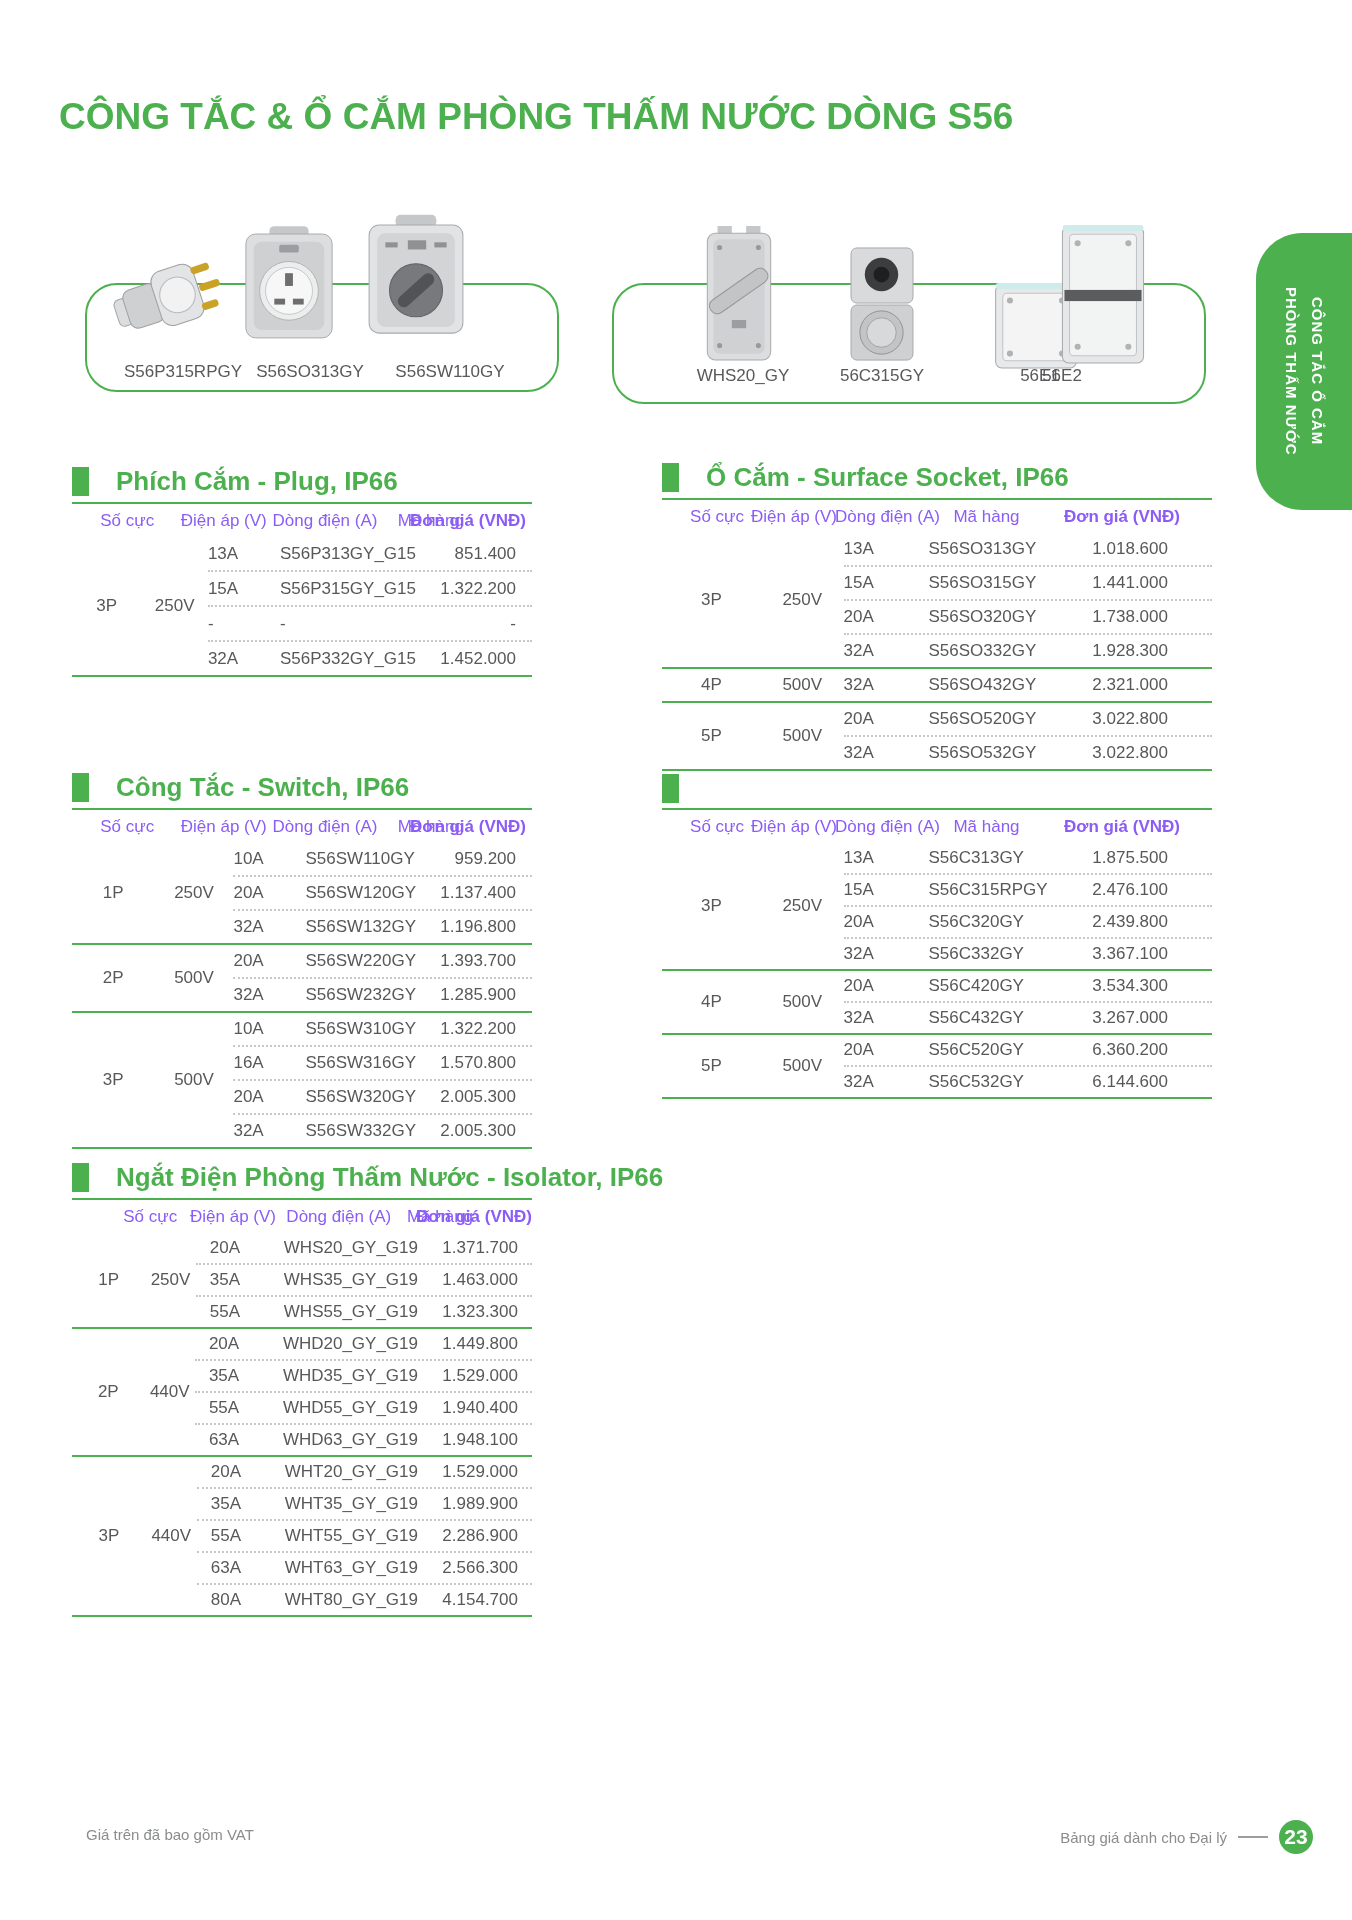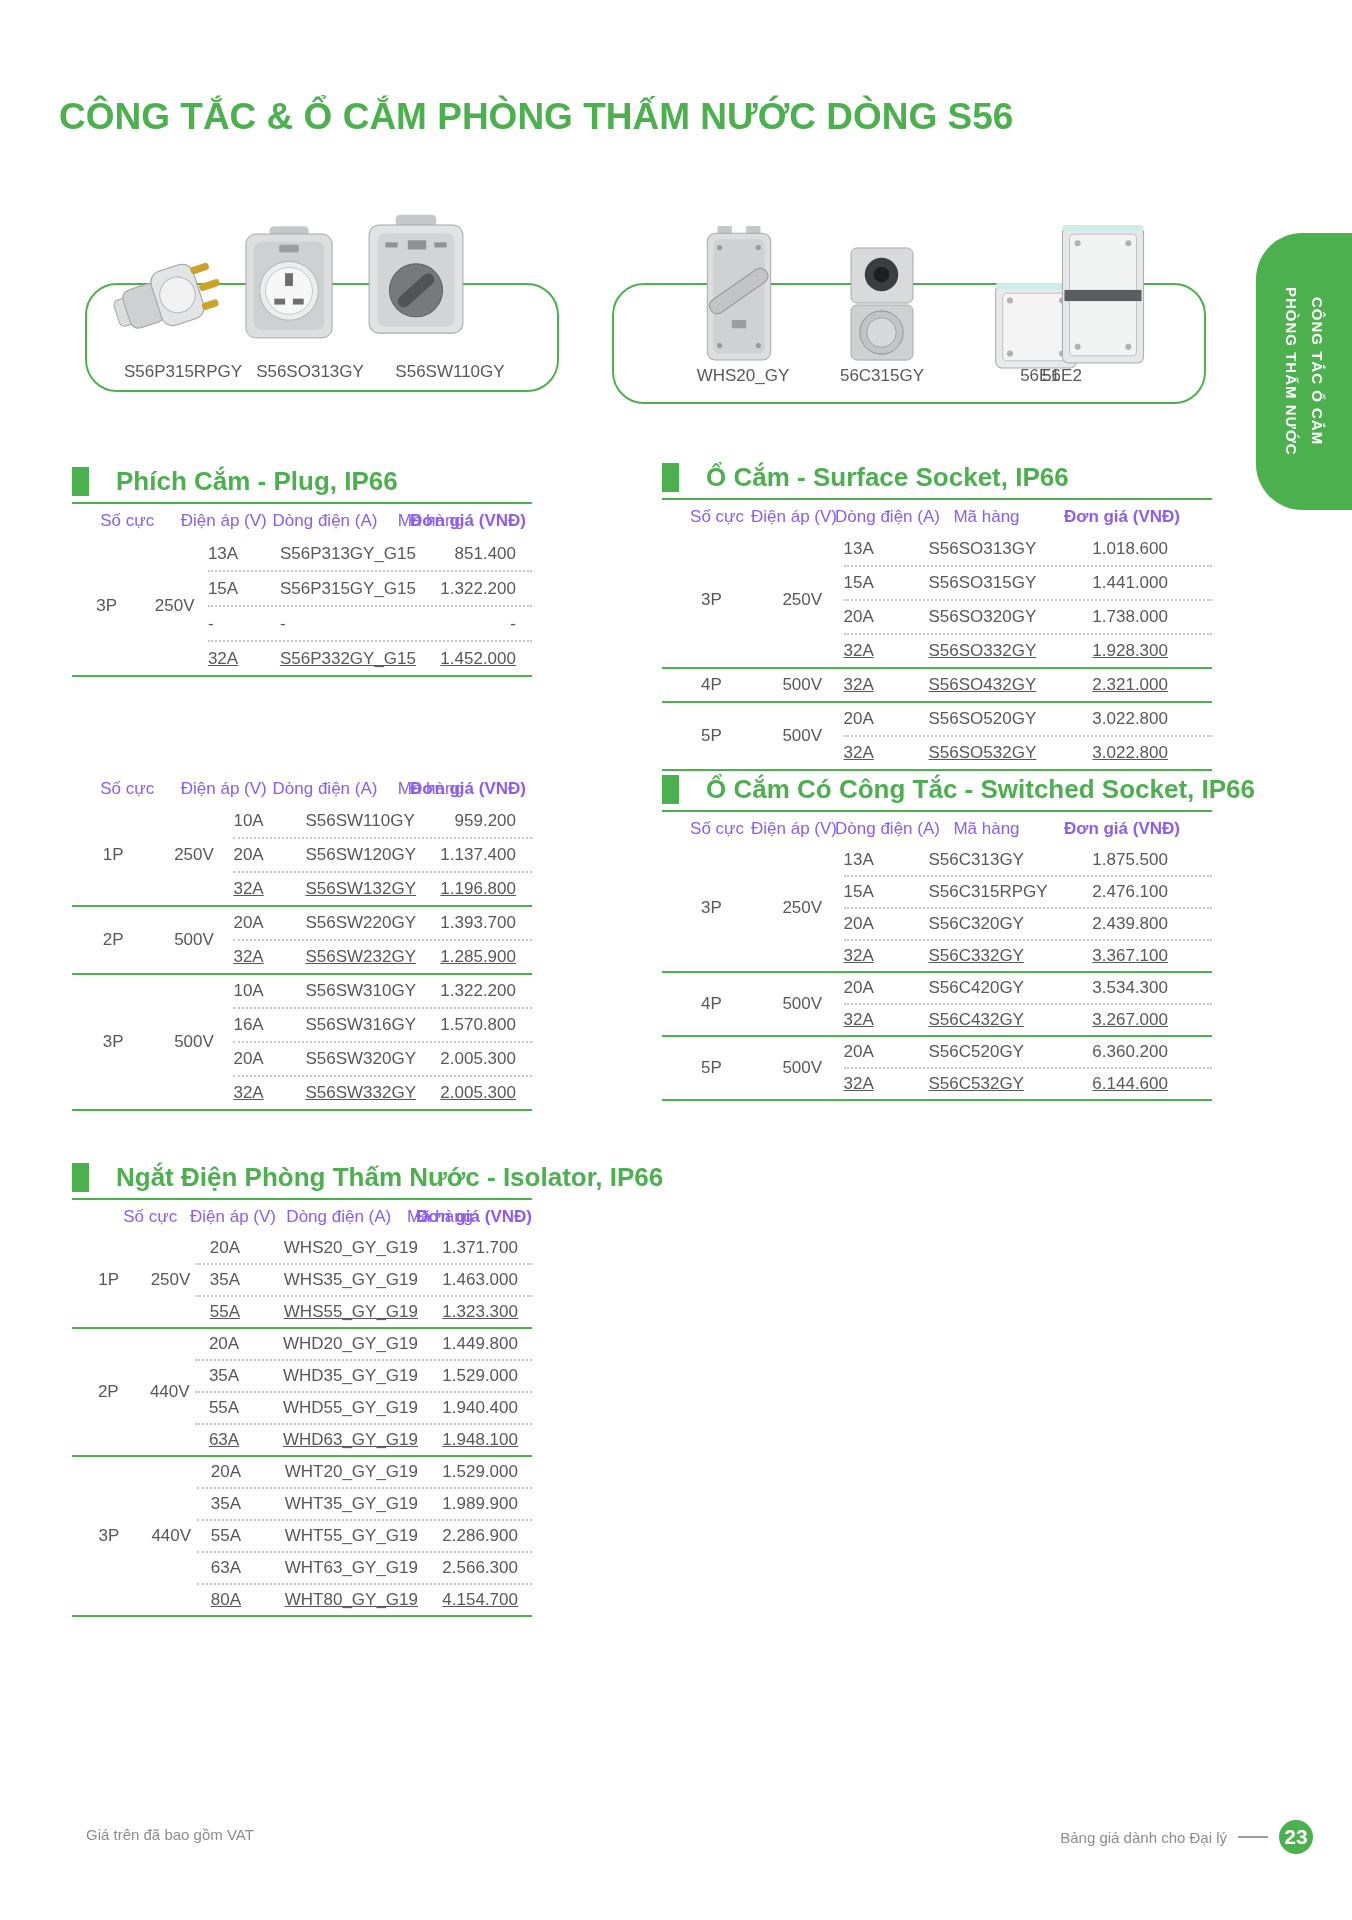--- a/index.html
+++ b/index.html
@@ -32,21 +32,21 @@
   .cols-left .hc1{left:12%}.cols-left .hc2{left:33%}.cols-left .hc3{left:55%}.cols-left .hc4{left:78%}.cols-left .hc5{left:auto;right:6px;}
   .cols-right .hc1{left:10%}.cols-right .hc2{left:24%}.cols-right .hc3{left:41%}.cols-right .hc4{left:59%}.cols-right .hc5{left:auto;right:32px;}
   .cols-iso .hc1{left:17%}.cols-iso .hc2{left:35%}.cols-iso .hc3{left:58%}.cols-iso .hc4{left:80%}.cols-iso .hc5{left:auto;right:0;}
   .grp{display:flex;align-items:stretch;border-bottom:2.5px solid var(--green);}
   .gc{display:flex;align-items:center;justify-content:center;}
   .cols-left .poles{width:23%}.cols-left .volt{width:22%}
   .cols-right .poles{width:18%}.cols-right .volt{width:15%}
   .cols-iso .poles{width:26%}.cols-iso .volt{width:18%}
   .rws{flex:1;display:flex;flex-direction:column;}
   .rw{display:flex;align-items:center;height:var(--rh,32px);border-bottom:2px dotted #c6c7ca;}
-  .rw:last-child{border-bottom:none;text-decoration:underline;}
+  .rw:last-child{border-bottom:none;}
   .amps{flex:none;}
   .cols-left .amps{width:72px}
   .cols-right .amps{width:85px}
   .cols-iso .amps{width:88px;padding-left:14px;box-sizing:border-box;}
   .code{flex:1;text-align:left;}
   .price{flex:none;text-align:right;min-width:100px;}
   .cols-left .price{padding-right:16px;}
   .cols-right .price{padding-right:44px;}
   .cols-iso .price{padding-right:14px;}
 
@@ -260,20 +260,24 @@
           </div>
           <div class="rw">
             <span class="amps">32A</span>
             <span class="code">S56SO532GY</span>
             <span class="price">3.022.800</span>
           </div>
         </div>
       </div>
     </section>
   <section class="price-table cols-left" style="left:72px;top:772px;width:460px;--rh:32px;">
+      <div class="tbl-title">
+        <span class="bullet"></span>
+        <span class="tt">Công Tắc - Switch, IP66</span>
+      </div>
       <div class="tbl-header">
         <span class="hc hc1">Số cực</span>
         <span class="hc hc2">Điện áp (V)</span>
         <span class="hc hc3">Dòng điện (A)</span>
         <span class="hc hc4">Mã hàng</span>
         <span class="hc hc5">Đơn giá (VNĐ)</span>
       </div>
       <div class="grp">
         <div class="gc poles">1P</div>
         <div class="gc volt">250V</div>
@@ -334,21 +338,20 @@
             <span class="amps">32A</span>
             <span class="code">S56SW332GY</span>
             <span class="price">2.005.300</span>
           </div>
         </div>
       </div>
     </section>
   <section class="price-table cols-right" style="left:662px;top:774px;width:550px;--rh:30px;">
       <div class="tbl-title">
         <span class="bullet"></span>
-        <span class="tt">Ổ Cắm Có Công Tắc - Switched Socket, IP66</span>
       </div>
       <div class="tbl-header">
         <span class="hc hc1">Số cực</span>
         <span class="hc hc2">Điện áp (V)</span>
         <span class="hc hc3">Dòng điện (A)</span>
         <span class="hc hc4">Mã hàng</span>
         <span class="hc hc5">Đơn giá (VNĐ)</span>
       </div>
       <div class="grp">
         <div class="gc poles">3P</div>

